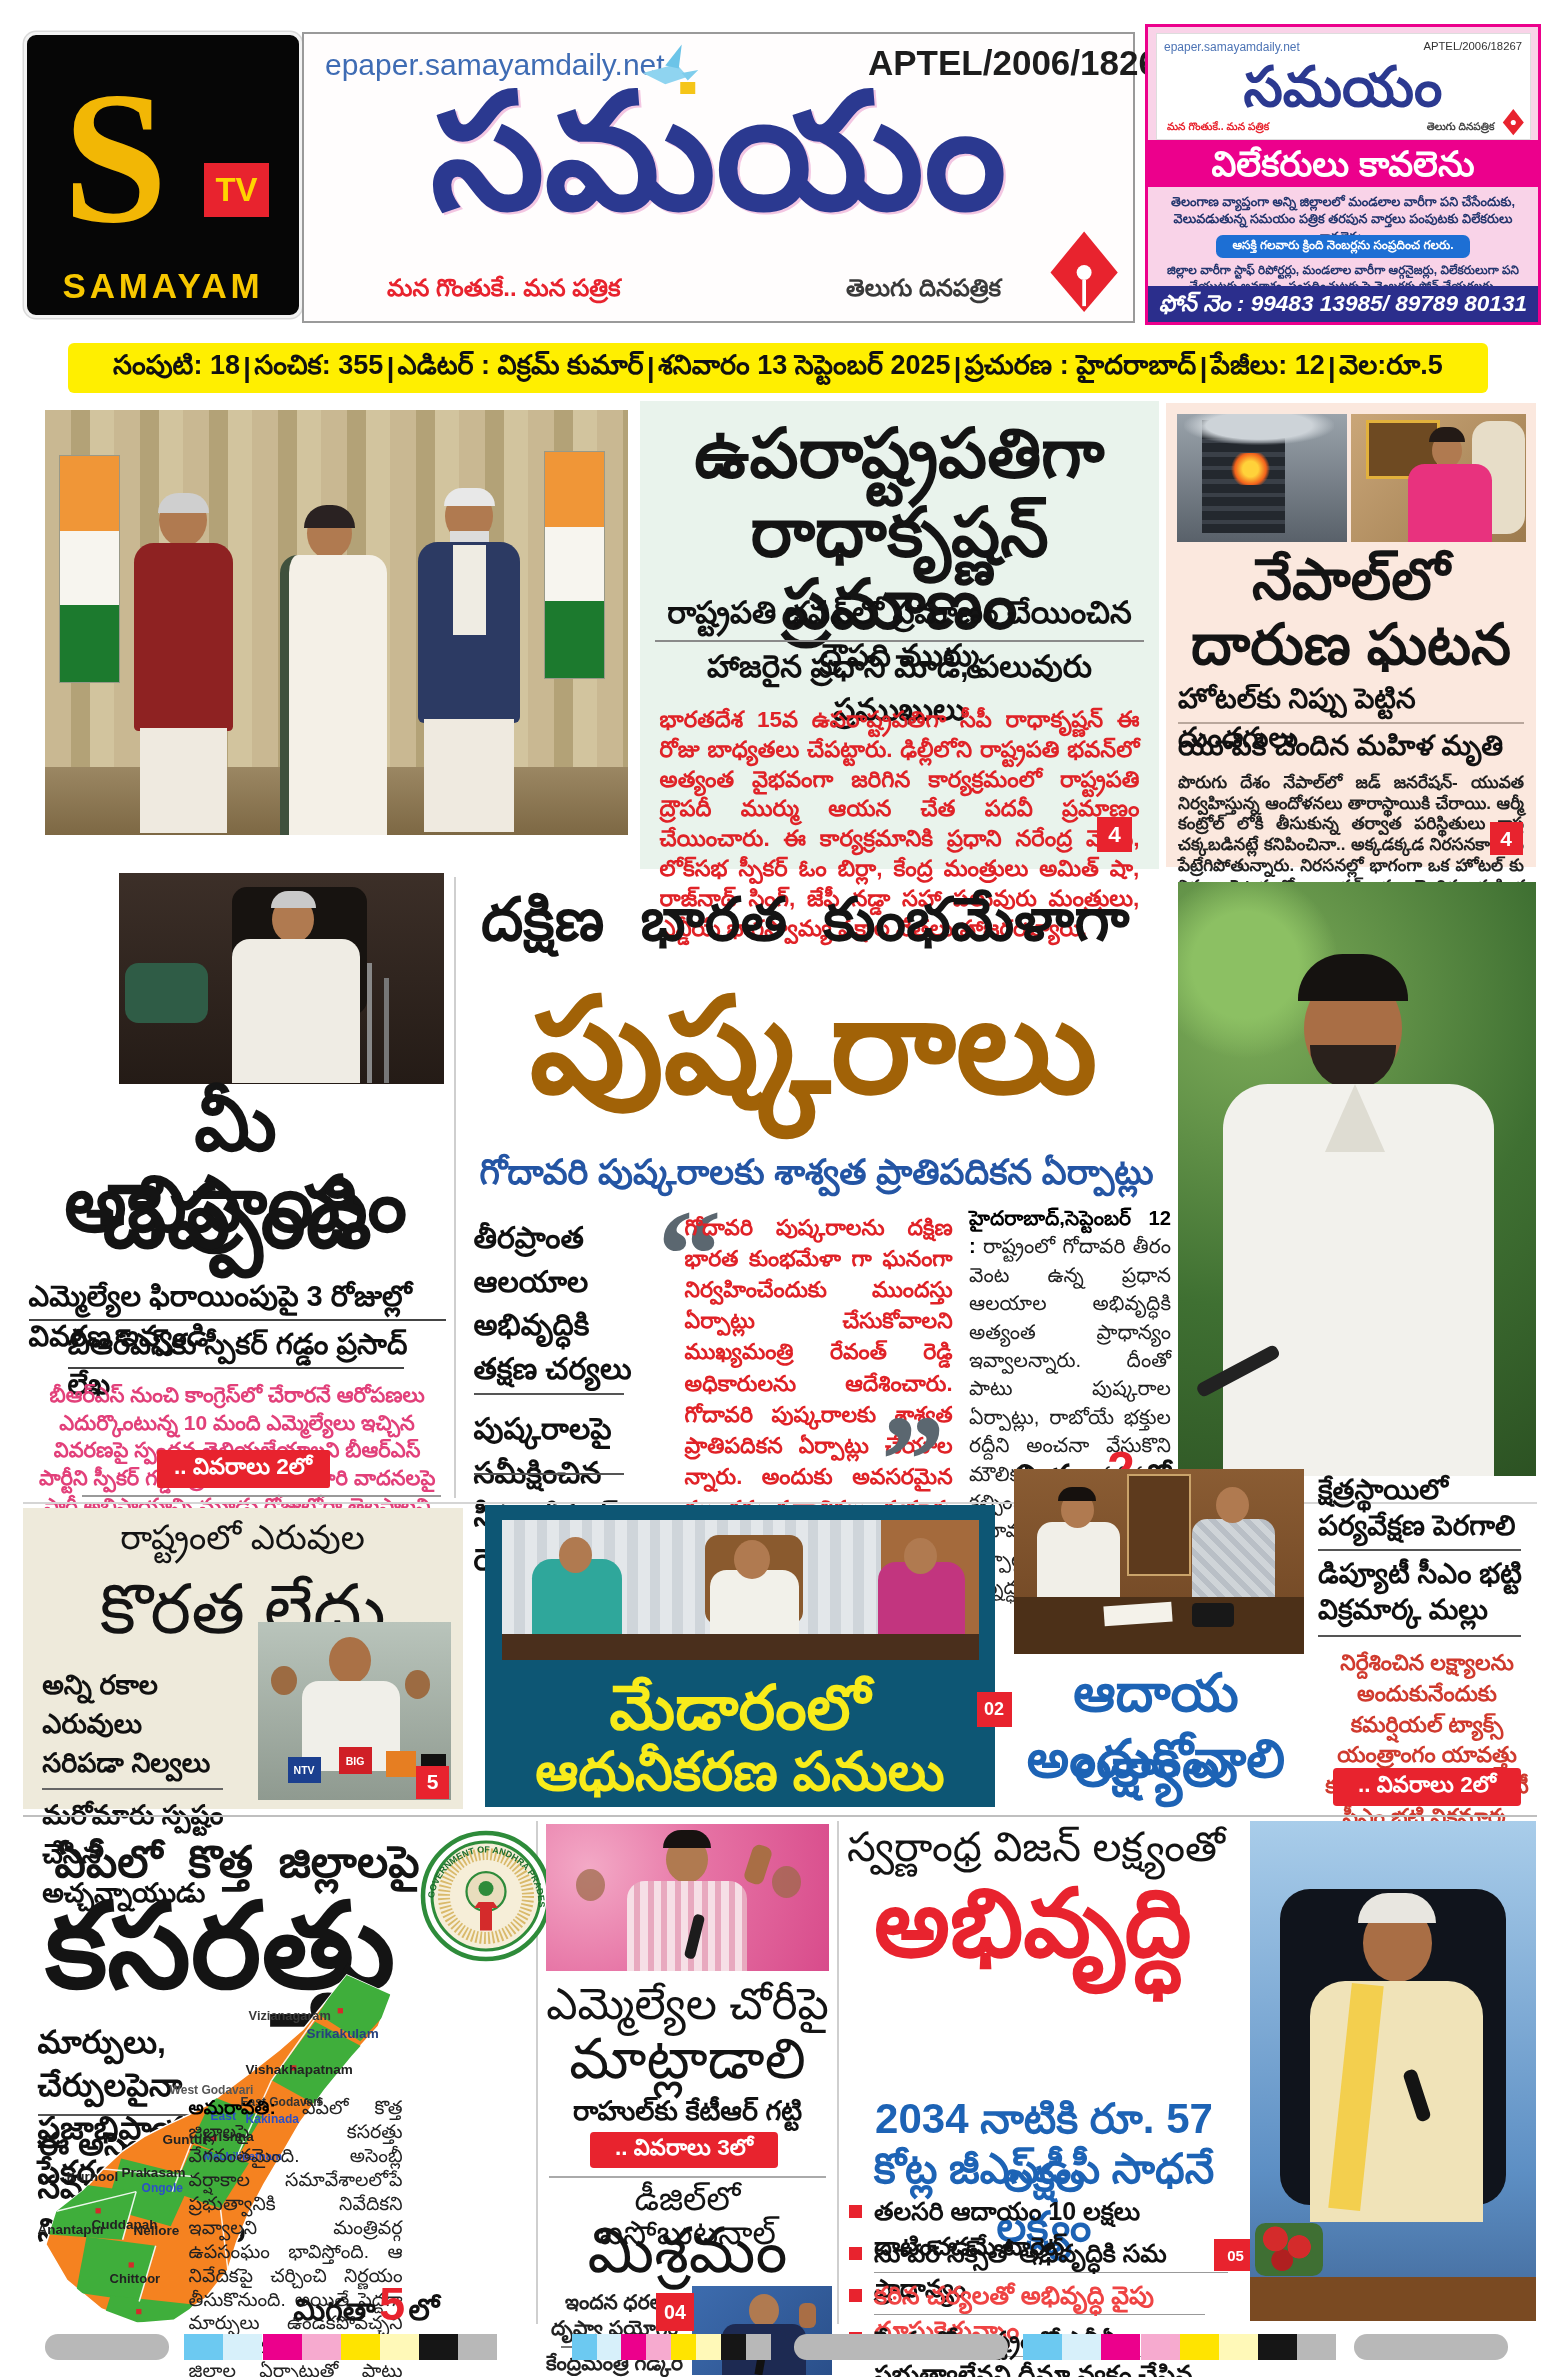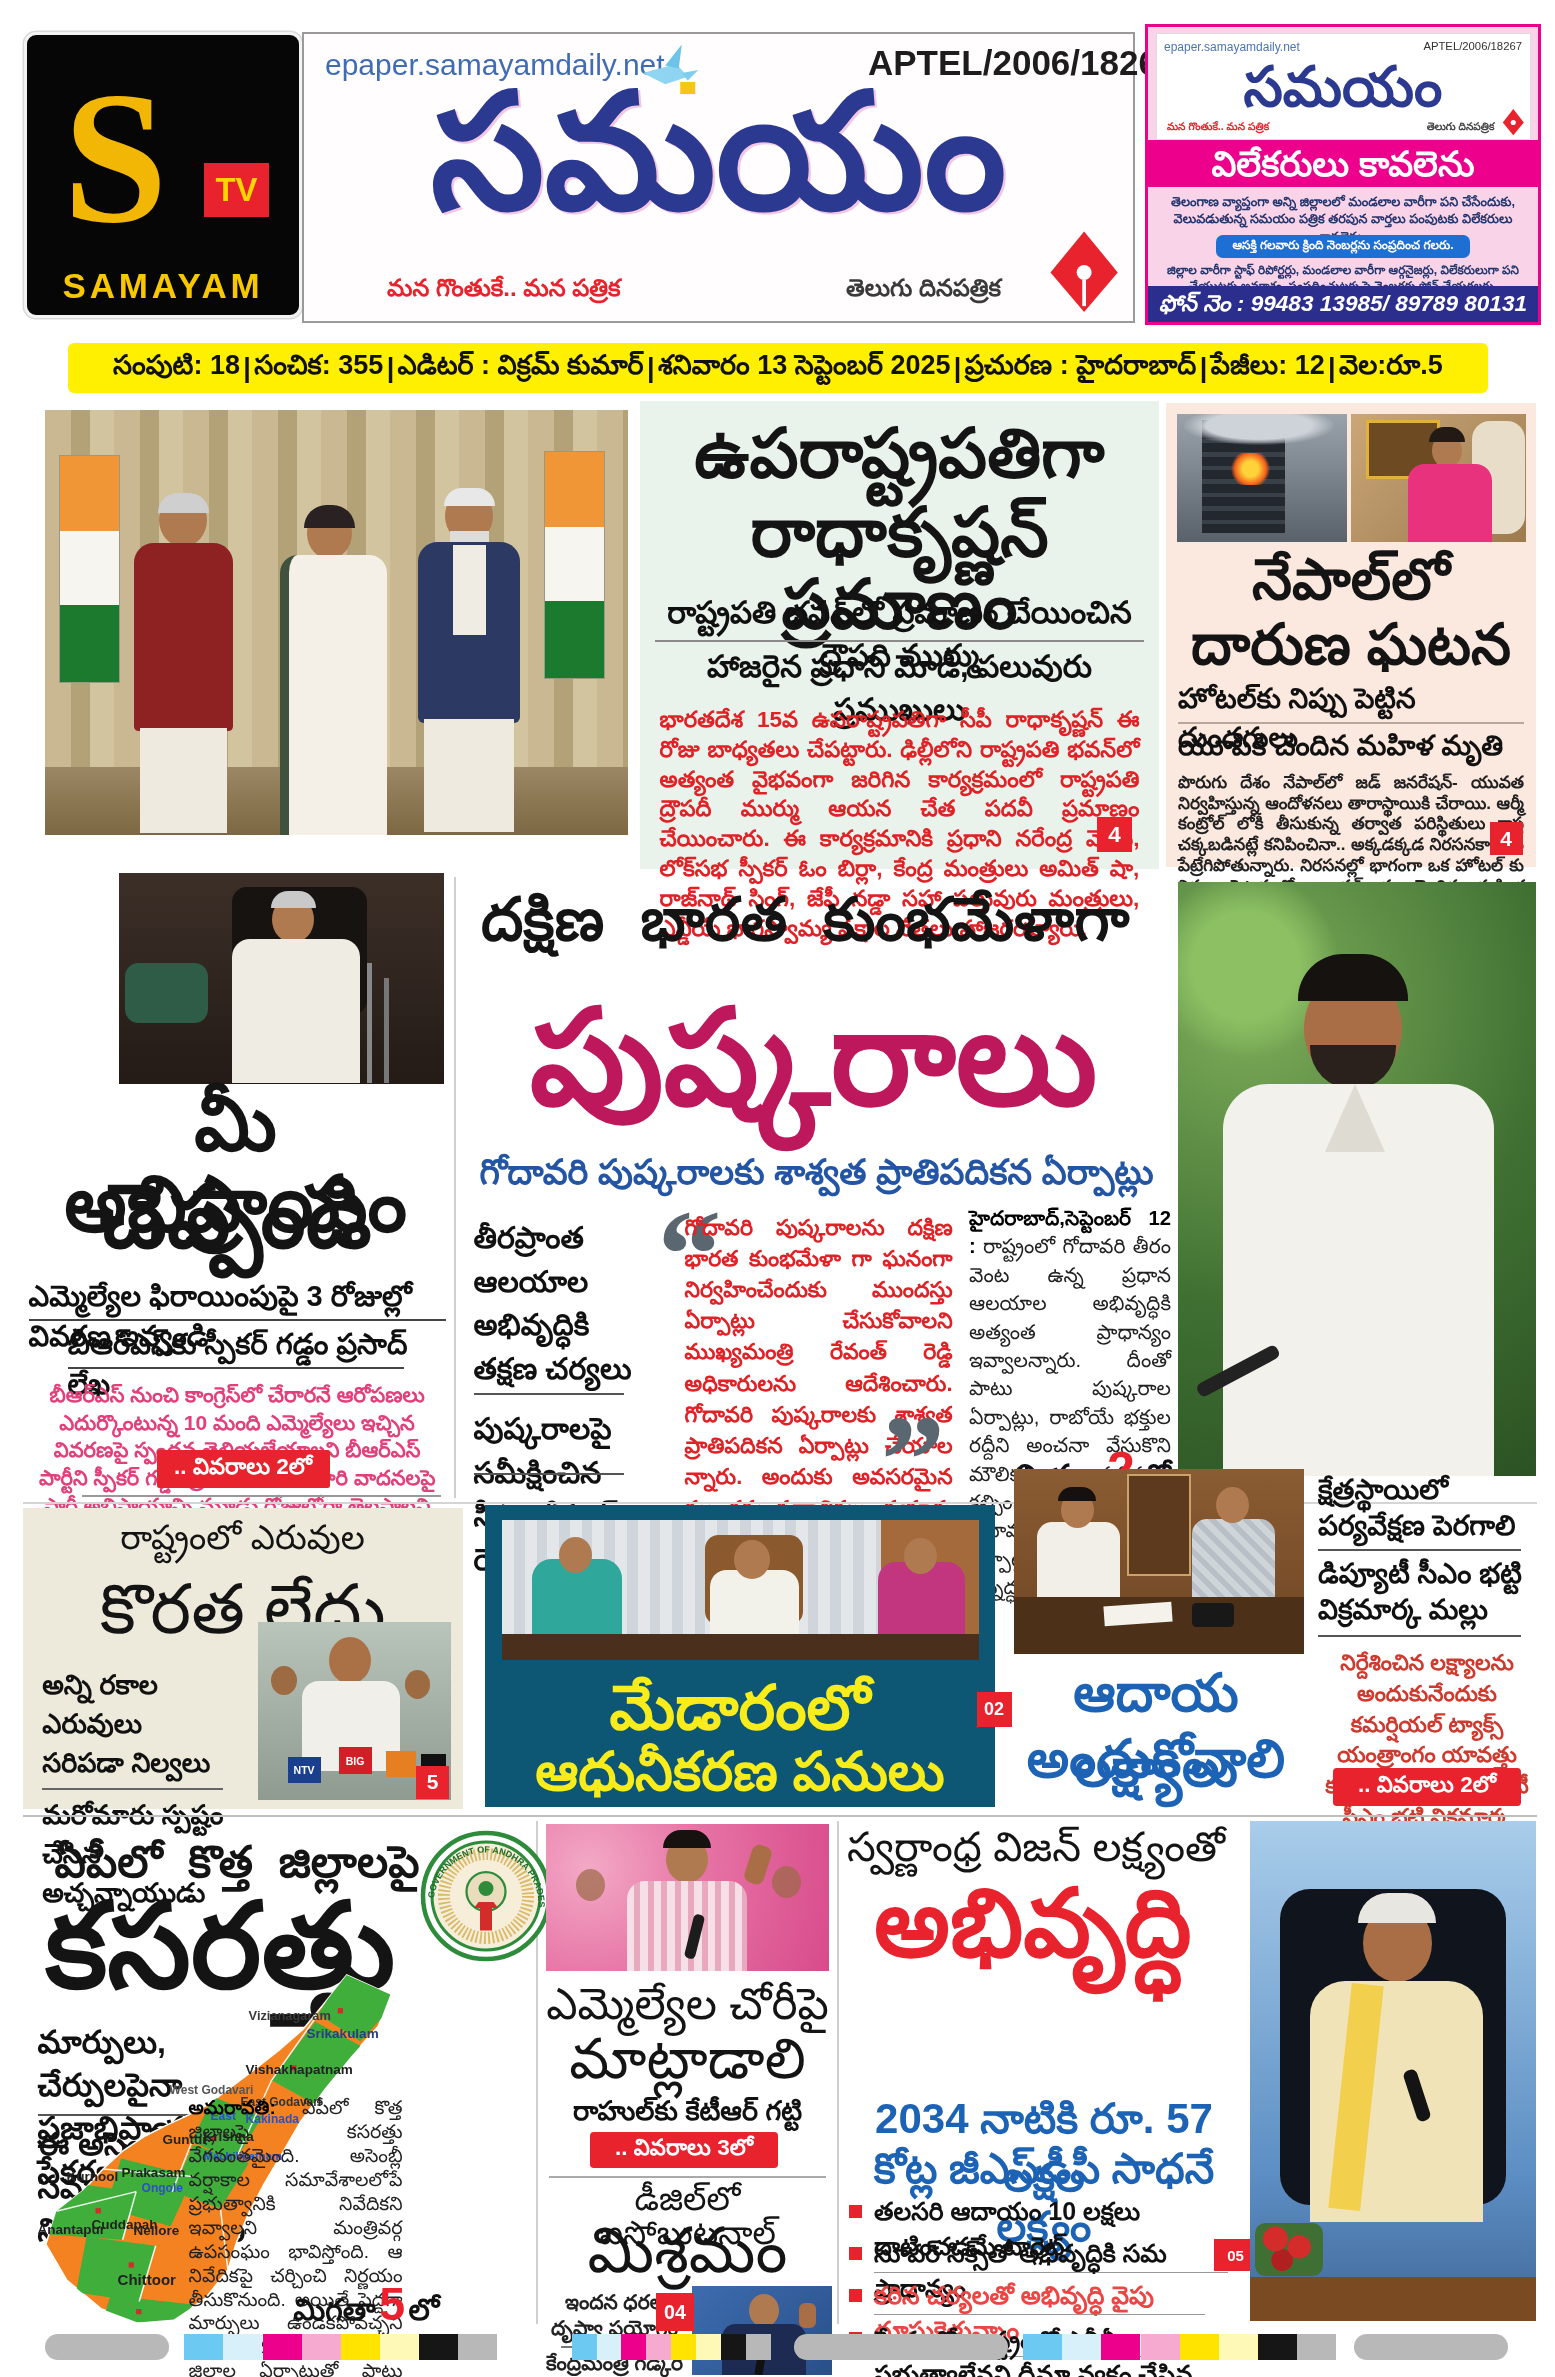--- a/index.html
+++ b/index.html
@@ -166,21 +166,21 @@
     <div class="rule" style="left:6px;right:3px;top:236px;height:2.3px;width:auto;background:#444"></div>
     <div class="b" style="position:absolute;left:45px;top:245px;font-size:29px;color:#101010">బీఆర్‌ఎస్‌కు స్పీకర్ గడ్డం ప్రసాద్ లేఖ</div>
     <div class="rule" style="left:45px;right:45px;top:284px;height:2.3px;width:auto;background:#444"></div>
     <div class="b c" style="position:absolute;left:7.5px;right:4.5px;top:298px;font-size:21px;line-height:1.32;color:#e2407a">బీఆర్‌ఎస్ నుంచి కాంగ్రెస్‌లో చేరారనే ఆరోపణలు ఎదుర్కొంటున్న 10 మంది ఎమ్మెల్యేలు ఇచ్చిన వివరణపై స్పందన తెలియజేయాలని బీఆర్‌ఎస్ పార్టీని స్పీకర్ గడ్డం ప్రసాద్ కోరారు. వారి వాదనలపై పార్టీ అభిప్రాయాన్ని మూడు రోజుల్లోగా తెలపాలని లేఖ రాశారు.</div>
     <div class="btn" style="left:134px;top:367px;width:173px;height:38px;font-size:22.6px;border-radius:2.3px">.. వివరాలు 2లో</div>
     <div class="rule" style="left:59px;right:7.5px;top:412px;height:1.5px;width:auto;background:#999"></div>
   </div>
 
   <div class="abs" style="left:460px;top:880px;width:713px;height:617px">
     <div class="hl" style="position:absolute;left:21px;top:9px;font-size:60px;word-spacing:19.6px">దక్షిణ భారత కుంభమేళాగా</div>
-    <div class="b c" style="position:absolute;left:0;right:6px;top:88px;font-size:134px;color:#be185d;line-height:1.35">పుష్కరాలు</div>
+    <div class="b c" style="position:absolute;left:0;right:6px;top:76px;font-size:134px;color:#a16207;line-height:1.35">పుష్కరాలు</div>
     <div class="b c bluetxt" style="position:absolute;left:0;right:0;top:272px;font-size:35px">గోదావరి పుష్కరాలకు శాశ్వత ప్రాతిపదికన ఏర్పాట్లు</div>
 
     <div class="b" style="position:absolute;left:13.5px;top:336px;width:164px;font-size:30px;line-height:1.45;color:#111">తీరప్రాంత ఆలయాల అభివృద్ధికి తక్షణ చర్యలు</div>
     <div class="rule" style="left:13.5px;top:513px;width:150px;height:2.3px;background:#555"></div>
     <div class="b" style="position:absolute;left:13.5px;top:527px;width:164px;font-size:30px;line-height:1.45;color:#111">పుష్కరాలపై సమీక్షించిన సీఎం రేవంత్ రెడ్డి</div>
     <div class="rule" style="left:13.5px;top:593px;width:150px;height:2.3px;background:#555"></div>
 
     <div class="abs" style="left:202px;top:324px;width:301px;height:286px">
       <div class="b" style="position:absolute;left:-4.5px;top:-22.6px;font-size:128px;color:#5b6770;font-family:'Liberation Serif','DejaVu Serif',serif">“</div>
       <div class="b j redtxt" style="position:absolute;left:22.6px;top:7.5px;width:268px;font-size:22px;line-height:1.42">గోదావరి పుష్కరాలను దక్షిణ భారత కుంభమేళా గా ఘనంగా నిర్వహించేందుకు ముందస్తు ఏర్పాట్లు చేసుకోవాలని ముఖ్యమంత్రి రేవంత్ రెడ్డి అధికారులను ఆదేశించారు. గోదావరి పుష్కరాలకు శాశ్వత ప్రాతిపదికన ఏర్పాట్లు చేయాల న్నారు. అందుకు అవసరమైన ముందస్తు ప్రణాళికలు తయారు చేయాలని అధికారులకు దిశానిర్దేశం చేశారు.</div>
@@ -342,21 +342,21 @@
       <span class="label" style="left:223px;top:143px;font-size:12px;color:#2b50c8">Kakinada</span>
       <span class="label" style="left:140px;top:163px;font-size:13.5px;color:#222">Guntur</span>
       <span class="label" style="left:181px;top:160px;font-size:13.5px;color:#222">Krishna</span>
       <span class="label" style="left:181px;top:181px;font-size:11.3px;color:#2b50c8">Machilipatnam</span>
       <span class="label" style="left:44px;top:200px;font-size:13.5px;color:#222">Kurnool</span>
       <span class="label" style="left:99px;top:196px;font-size:13.5px;color:#222">Prakasam</span>
       <span class="label" style="left:119px;top:212px;font-size:12px;color:#2b50c8">Ongole</span>
       <span class="label" style="left:15px;top:253px;font-size:13.5px;color:#222">Anantapur</span>
       <span class="label" style="left:69px;top:248px;font-size:13.5px;color:#222">Cuddapah</span>
       <span class="label" style="left:111px;top:254px;font-size:13.5px;color:#222">Nellore</span>
-      <span class="label" style="left:95px;top:302px;font-size:15px;color:#222">Chittoor</span>
+      <span class="label" style="left:87px;top:302px;font-size:13px;color:#222">Chittoor</span>
     </div>
 
     <div class="abs j" style="left:166px;top:277px;width:214px;font-size:19px;line-height:1.26;color:#222">
       <span class="b" style="color:#000">అమరావతి:</span>
       <span>ఏపీలో కొత్త జిల్లాలపై కసరత్తు వేగవంతమైంది. అసెంబ్లీ వర్షాకాల సమావేశాలలోపే ప్రభుత్వానికి నివేదికని ఇవ్వాలని మంత్రివర్గ ఉపసంఘం భావిస్తోంది. ఆ నివేదికపై చర్చించి నిర్ణయం తీసుకొనుంది. అయితే పెద్దగా మార్పులు ఉండకపోవచ్చని తెలుస్తోంది. రెండు మూడు జిల్లాల ఏర్పాటుతో పాటు కొన్ని చోట్ల హద్దులు</span>
     </div>
     <div class="abs" style="left:271px;top:457px">
       <span class="b" style="font-size:30px;color:#111">మిగతా</span>
       <span class="b" style="font-size:47px;color:#e8232e">5</span>
       <span class="b" style="font-size:30px;color:#111">లో</span>

